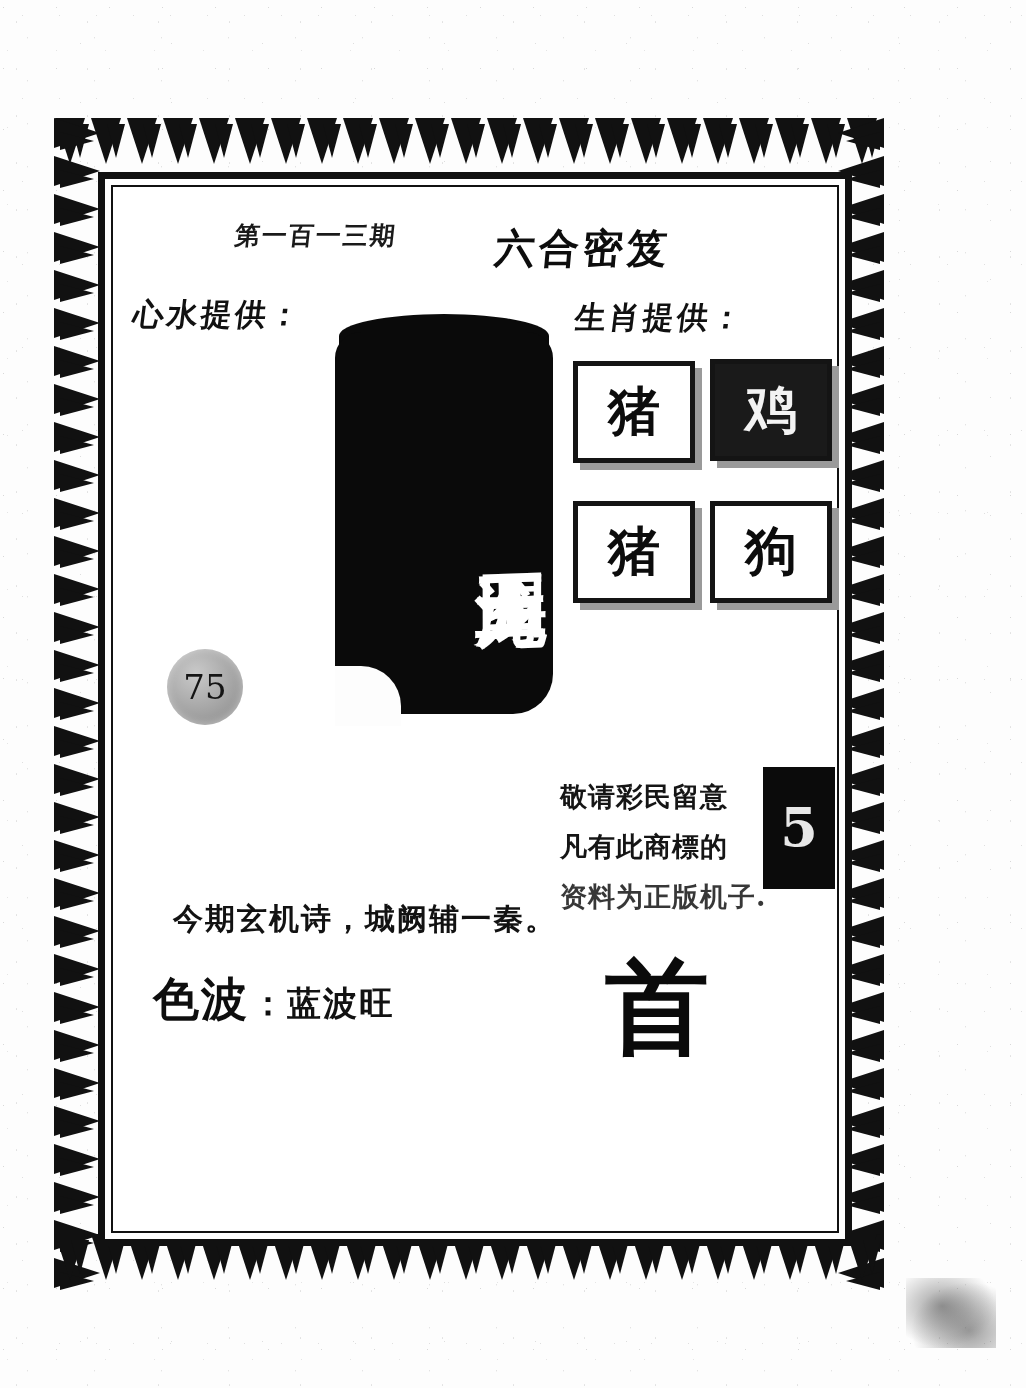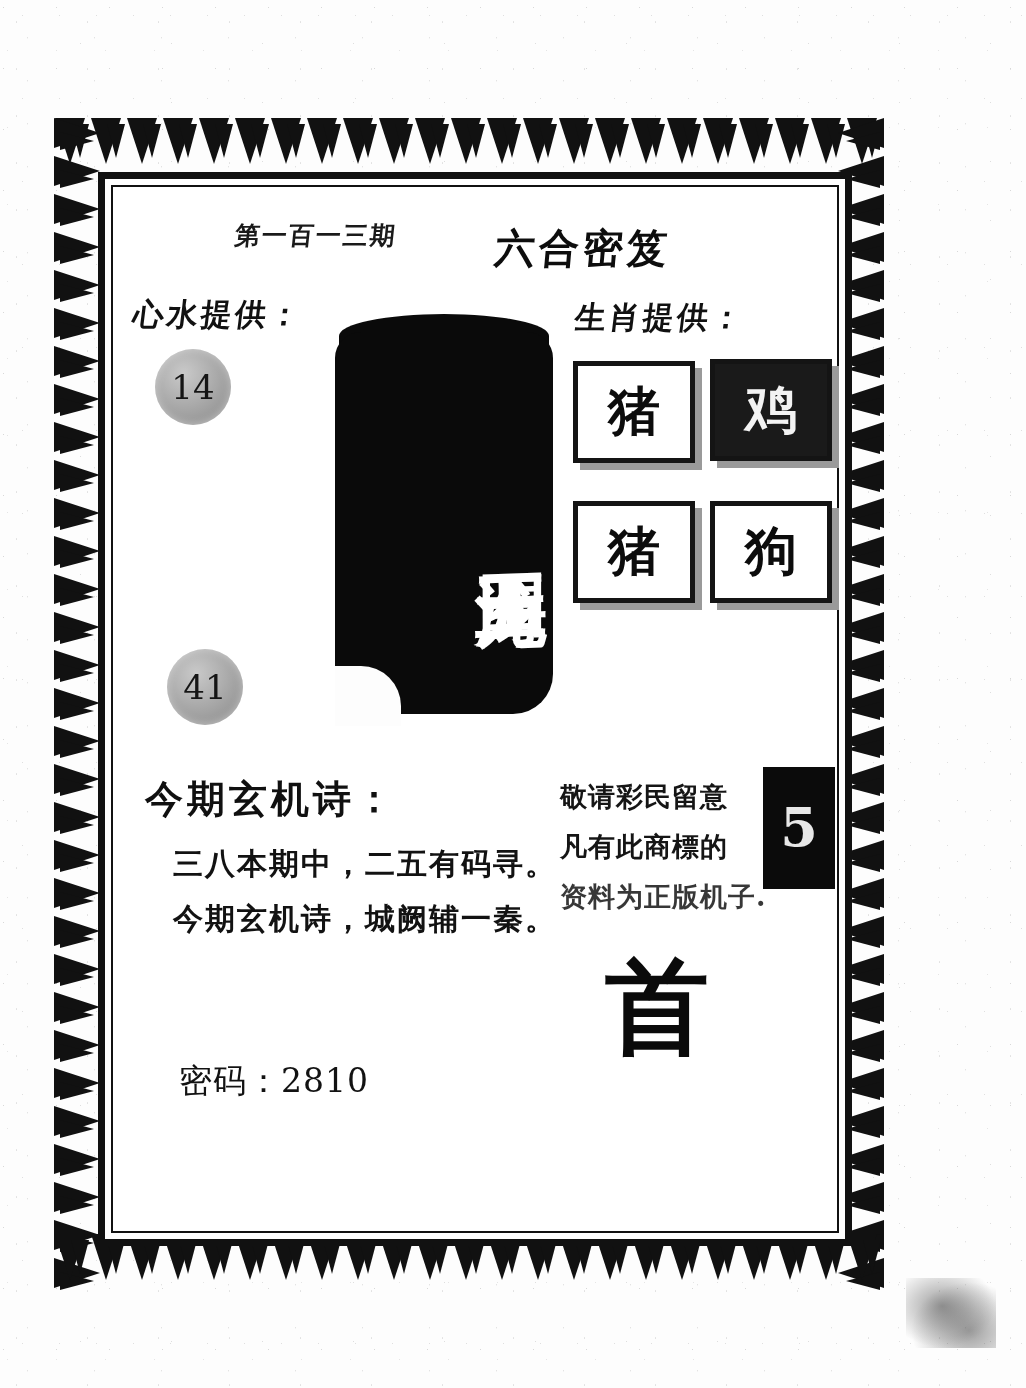--- a/index.html
+++ b/index.html
@@ -536,44 +536,43 @@
 
   <div id="frame-outer">
     <div id="frame-inner"></div>
 
     <div class="issue-label">第一百一三期</div>
     <div class="main-title">六合密笈</div>
 
     <div class="sec-label" id="label-xinshui">心水提供：</div>
     <div class="sec-label" id="label-shengxiao">生肖提供：</div>
 
-    <div class="ball" id="ball-0">14</div>
-    <div class="ball" id="ball-2">41</div>
+    <div class="ball" id="ball-2">75</div>
 
     <div id="scroll-art">
       <div class="top-curl"></div>
       <div class="body">
         <div class="notch"></div>
       </div>
       <div class="art-text">四海龙王</div>
     </div>
 
     <div class="zodiac" id="zodiac-0">猪</div>
     <div class="zodiac inverted" id="zodiac-1">鸡</div>
     <div class="zodiac" id="zodiac-2">猪</div>
     <div class="zodiac" id="zodiac-3">狗</div>
 
-    <div id="poem-title">今期玄机诗：</div>
-    <div class="poem-line" id="poem-line-0">三八本期中，二五有码寻。</div>
     <div class="poem-line" id="poem-line-1">今期玄机诗，城阙辅一秦。</div>
 
-
-    <div id="password-row">
-      <span>密码：</span><span>2810</span>
+    <div id="colorwave">
+      <span class="cw-label">色波</span>
+      <span class="cw-colon">：</span>
+      <span class="cw-value">蓝波旺</span>
     </div>
+
 
     <div class="notice-line" id="notice-0">敬请彩民留意</div>
     <div class="notice-line" id="notice-2">资料为正版机子.</div>
     <div class="notice-line" id="notice-1">凡有此商標的</div>
 
     <div id="stamp">5</div>
 
     <div id="big-char">首</div>
 
   </div>

